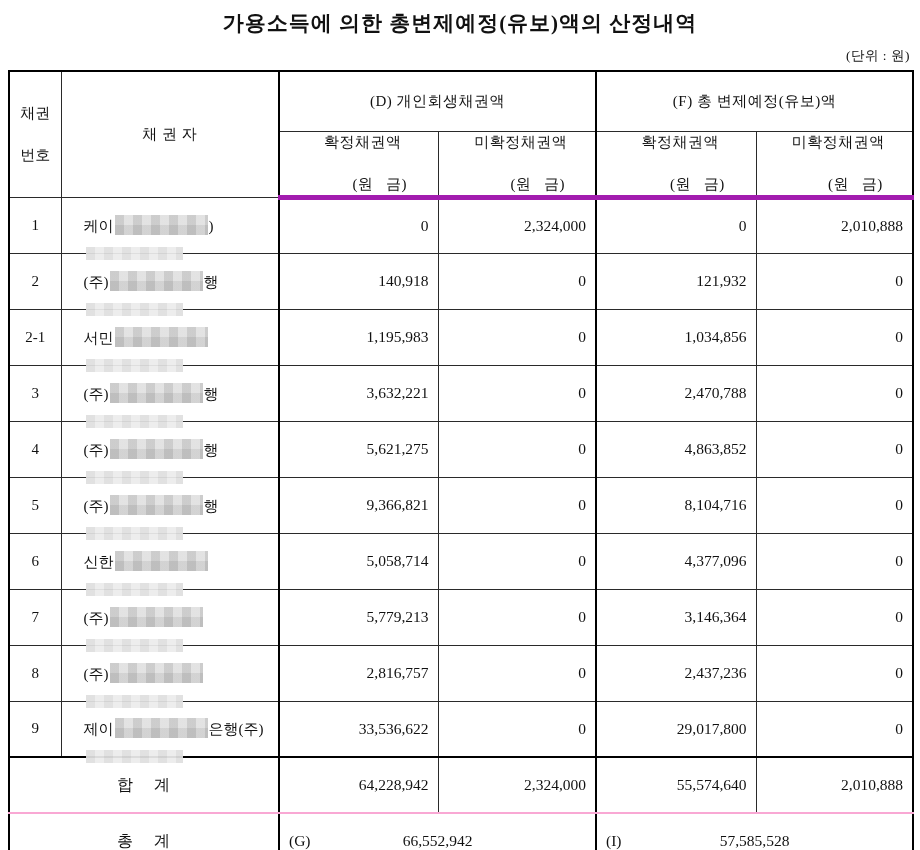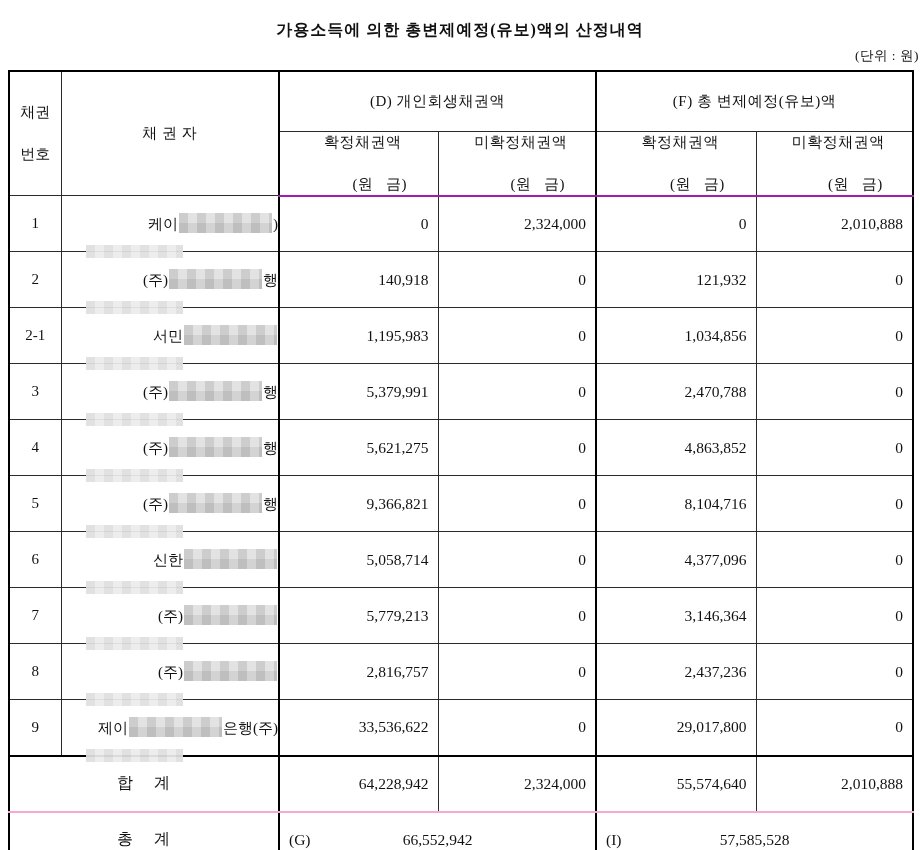--- a/index.html
+++ b/index.html
@@ -2,48 +2,48 @@
 <html><head>
 <meta charset="utf-8">
 <style>
   html,body{margin:0;padding:0;}
   body{
     width:920px;height:850px;position:relative;background:#ffffff;
     font-family:"Liberation Serif","DejaVu Serif",serif;color:#111;
     overflow:hidden;
   }
   .title{
-    text-align:center;padding-top:20px;font-size:16px;font-weight:bold;
+    text-align:center;padding-top:9px;font-size:21px;font-weight:bold;
     letter-spacing:1px;white-space:pre;
   }
   .unit{
-    position:absolute;top:47px;right:1px;font-size:13.5px;letter-spacing:.5px;
+    position:absolute;top:47px;right:10px;font-size:13.5px;letter-spacing:.5px;
   }
   table{
     position:absolute;top:70px;left:8px;width:904px;
     border-collapse:collapse;table-layout:fixed;
     border:2px solid #000;
   }
   th,td{
     border:1px solid #2a2a2a;font-weight:normal;font-size:15px;
     padding:0;overflow:visible;background:#fff;
   }
   
   .bl2{border-left:2px solid #000;margin-left:24px;}
-  thead tr.sub th{border-bottom:2px solid #a21caf;padding-left:8px;}
+  thead tr.sub th{border-bottom:5px solid #a21caf;padding-left:8px;}
   tr.subtotal td{border-top:2px solid #000;border-bottom:2px solid #f9a8d4;height:46px;}
   tr.grand td{height:53px;}
   
   .h-center{text-align:center;vertical-align:middle;letter-spacing:.5px;}
   .conum{display:flex;flex-direction:column;justify-content:space-evenly;height:108px;text-align:center;}
   .two-line{line-height:21px;white-space:pre;}
   
   td.num{text-align:center;}
   td.amount{text-align:right;padding-right:9px;font-size:15.5px;}
-  td.cred{text-align:right;padding-left:6px;position:relative;white-space:nowrap;}
+  td.cred{text-align:left;padding-left:22px;position:relative;white-space:nowrap;}
   tbody tr{height:56px;}
   .redact{
     display:inline-block;vertical-align:-4px;width:93px;height:20px;margin:0 1px;
     background:
       repeating-linear-gradient(90deg, rgba(110,110,110,.20) 0 9px, rgba(215,215,215,.14) 9px 18px),
       repeating-linear-gradient(0deg, rgba(130,130,130,.18) 0 10px, rgba(235,235,235,.10) 10px 20px),
       #e4e4e4;
   }
   .strip{
     position:absolute;left:24px;bottom:-7px;width:97px;height:13px;z-index:3;
@@ -138,21 +138,21 @@
     <td class="amount bl2">1,034,856</td>
     <td class="amount">0</td>
   </tr>
 
   <tr>
     <td class="num">3</td>
     <td class="cred">
       <span>(주)</span><span class="redact"></span><span>행</span>
       <i class="strip"></i>
     </td>
-    <td class="amount bl2">5,379,991</td>
+    <td class="amount bl2">3,632,221</td>
     <td class="amount">0</td>
     <td class="amount bl2">2,470,788</td>
     <td class="amount">0</td>
   </tr>
 
   <tr>
     <td class="num">4</td>
     <td class="cred">
       <span>(주)</span><span class="redact"></span><span>행</span>
       <i class="strip"></i>

